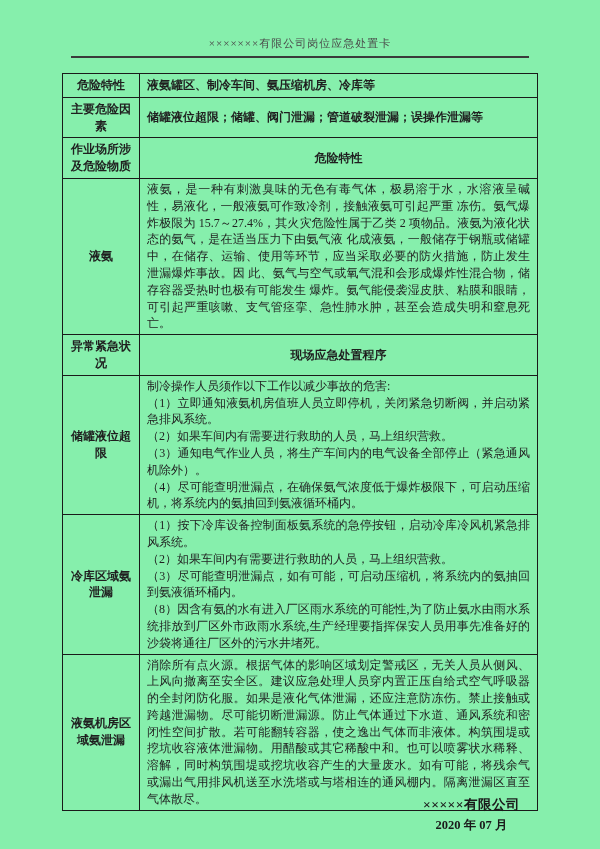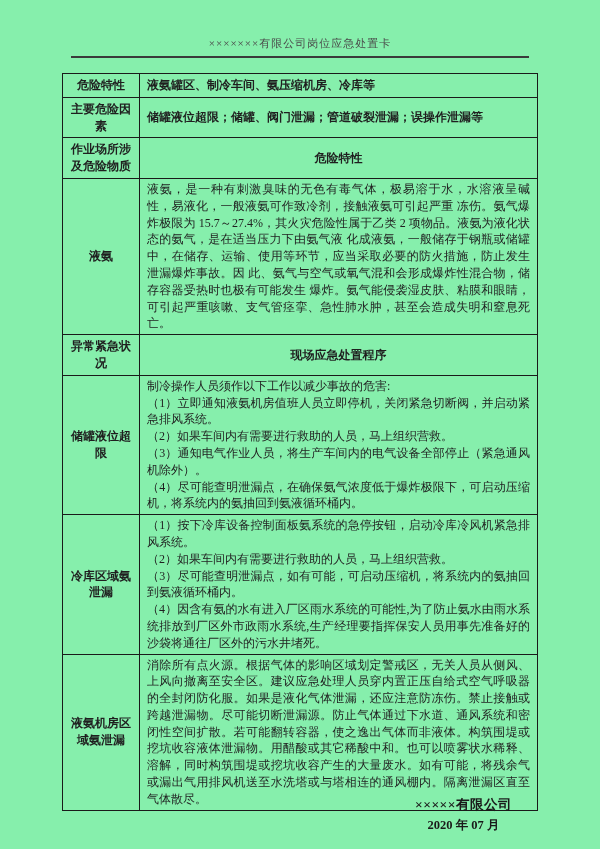--- a/index.html
+++ b/index.html
@@ -63,21 +63,21 @@
   td.content.bold { font-weight: bold; text-align: left; }
   td.content.center-head {
     text-align: center;
     font-weight: bold;
     white-space: normal;
   }
   tr.short td { height: 23px; }
   tr.hazard-head td { height: 38px; }
   .footer-block {
     position: absolute;
-    right: 88px;
+    right: 80px;
     top: 796px;
     text-align: center;
     font-weight: bold;
     color: #1a1a1a;
   }
   .footer-company { font-size: 13.5px; letter-spacing: 0.5px; }
   .footer-date { font-size: 12.5px; margin-top: 3px; }
 </style>
 </head>
 <body>
@@ -116,21 +116,21 @@
 （1）立即通知液氨机房值班人员立即停机，关闭紧急切断阀，并启动紧急排风系统。
 （2）如果车间内有需要进行救助的人员，马上组织营救。
 （3）通知电气作业人员，将生产车间内的电气设备全部停止（紧急通风机除外）。
 （4）尽可能查明泄漏点，在确保氨气浓度低于爆炸极限下，可启动压缩机，将系统内的氨抽回到氨液循环桶内。</td>
       </tr>
       <tr>
         <td class="label">冷库区域氨泄漏</td>
         <td class="content">（1）按下冷库设备控制面板氨系统的急停按钮，启动冷库冷风机紧急排风系统。
 （2）如果车间内有需要进行救助的人员，马上组织营救。
 （3）尽可能查明泄漏点，如有可能，可启动压缩机，将系统内的氨抽回到氨液循环桶内。
-（4）因含有氨的水有进入厂区雨水系统的可能性,为了防止氨水由雨水系统排放到厂区外市政雨水系统,生产经理要指挥保安人员用事先准备好的沙袋将通往厂区外的污水井堵死。</td>
+（8）因含有氨的水有进入厂区雨水系统的可能性,为了防止氨水由雨水系统排放到厂区外市政雨水系统,生产经理要指挥保安人员用事先准备好的沙袋将通往厂区外的污水井堵死。</td>
       </tr>
       <tr>
         <td class="label">液氨机房区域氨泄漏</td>
         <td class="content">消除所有点火源。根据气体的影响区域划定警戒区，无关人员从侧风、上风向撤离至安全区。建议应急处理人员穿内置正压自给式空气呼吸器的全封闭防化服。如果是液化气体泄漏，还应注意防冻伤。禁止接触或跨越泄漏物。尽可能切断泄漏源。防止气体通过下水道、通风系统和密闭性空间扩散。若可能翻转容器，使之逸出气体而非液体。构筑围堤或挖坑收容液体泄漏物。用醋酸或其它稀酸中和。也可以喷雾状水稀释、溶解，同时构筑围堤或挖坑收容产生的大量废水。如有可能，将残余气或漏出气用排风机送至水洗塔或与塔相连的通风棚内。隔离泄漏区直至气体散尽。</td>
       </tr>
 
     </tbody>
   </table>
 
   <div class="footer-block">

